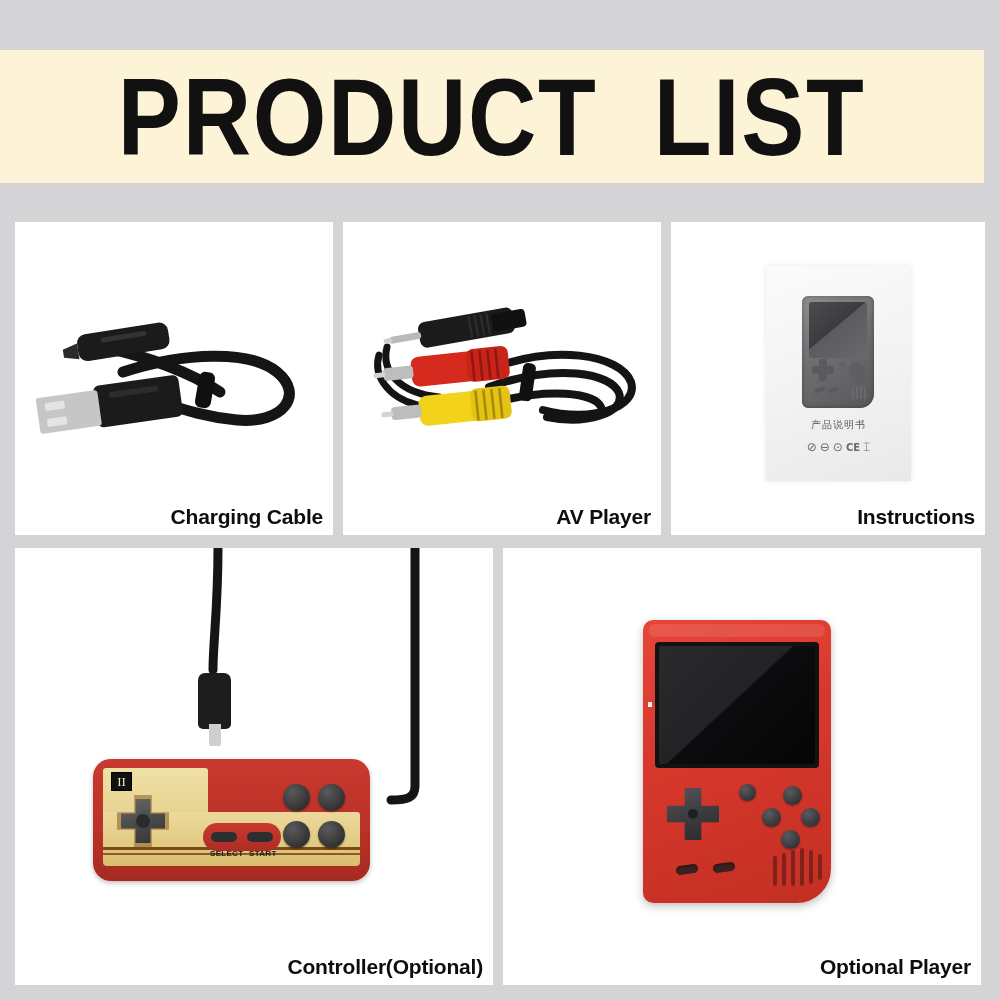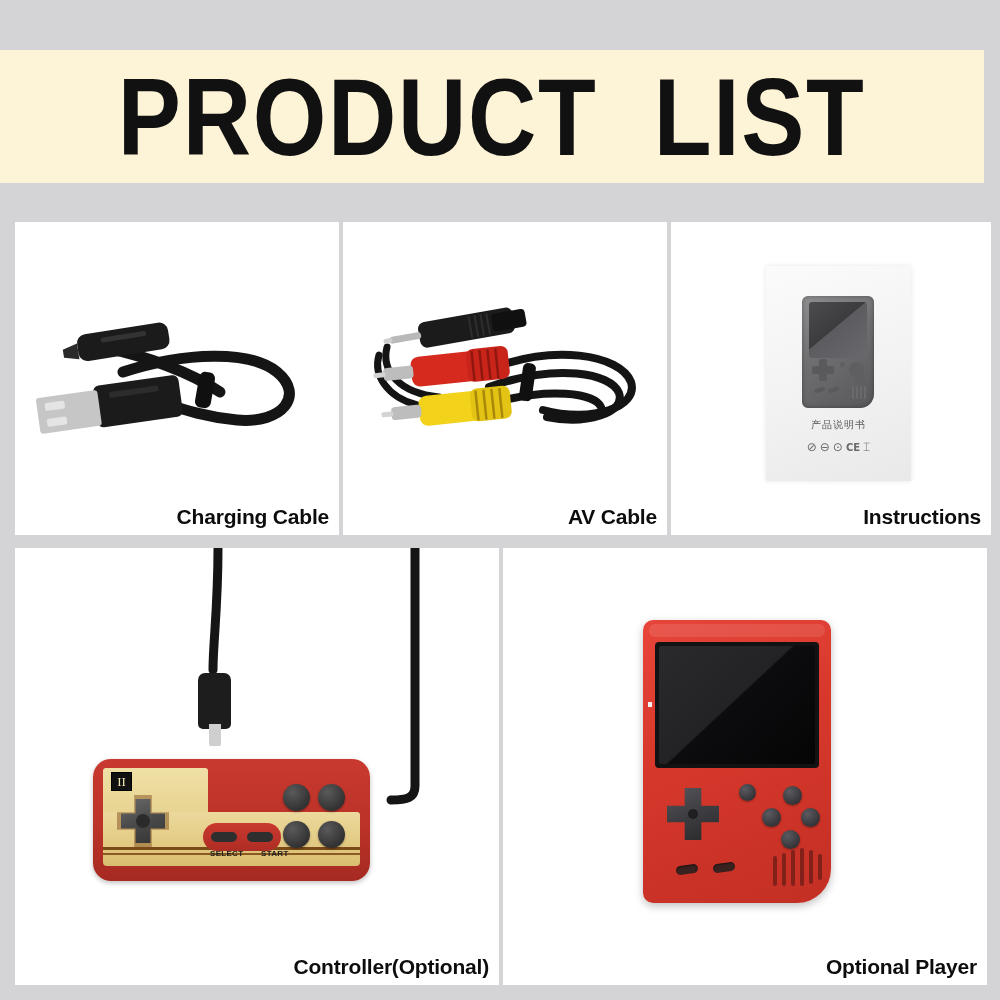--- a/index.html
+++ b/index.html
@@ -39,21 +39,20 @@
     color: #111111;
     transform: scaleX(0.86);
     white-space: pre;
   }
 
   
   .card {
     position: absolute;
     background: #ffffff;
     overflow: hidden;
-    padding-left: 6px;
   }
   .card-label {
     position: absolute;
     right: 10px;
     bottom: 6px;
     font-family: "Liberation Sans", sans-serif;
     font-weight: 700;
     font-size: 21px;
     color: #0d0d0d;
     white-space: nowrap;
@@ -351,21 +350,21 @@
         <g stroke="#a8890a" stroke-width="2.5">
           <line x1="134" y1="146" x2="134" y2="176"></line>
           <line x1="142" y1="146" x2="142" y2="176"></line>
           <line x1="150" y1="146" x2="150" y2="176"></line>
           <line x1="158" y1="146" x2="158" y2="176"></line>
         </g>
         <rect x="48" y="154" width="30" height="13" rx="4" fill="#bdbdbd"></rect>
         <rect x="38" y="158" width="12" height="5" rx="2" fill="#d4d4d4"></rect>
       </g>
     </svg>
-    <div class="card-label">AV Cable</div>
+    <div class="card-label">AV Player</div>
   </div>
 
   <div class="card" id="card-instructions">
     <div id="instr-booklet">
       <div id="instr-console">
         <div id="instr-screen"></div>
         <div class="instr-dpad-h" style="left:10px; top:70px; width:22px; height:8px;"></div>
         <div class="instr-dpad-h" style="left:17px; top:63px; width:8px; height:22px;"></div>
         <div class="instr-btn" style="left:38px; top:66px; width:5px; height:5px;"></div>
         <div class="instr-btn" style="left:47px; top:66px; width:15px; height:15px;"></div>
@@ -405,21 +404,21 @@
       <div id="ctrl-stripe2"></div>
       <div id="ctrl-badge">II</div>
 
       <div id="ctrl-dpad-wrap">
         <div id="ctrl-dpad-outer"></div>
         <div id="ctrl-dpad"></div>
         <div id="ctrl-dpad-center"></div>
       </div>
 
       <div class="ctrl-label" style="left:117px; top:53px;">SELECT</div>
-      <div class="ctrl-label" style="left:168px; top:53px;text-align:right;">START</div>
+      <div class="ctrl-label" style="left:156px; top:53px;text-align:right;">START</div>
 
       <div id="ctrl-selstart">
         <div class="ctrl-oval" style="left:8px;"></div>
         <div class="ctrl-oval" style="left:44px;"></div>
       </div>
 
       <div class="ctrl-round" style="left:190px; top:25px;"></div>
       <div class="ctrl-round" style="left:225px; top:25px;"></div>
       <div class="ctrl-round" style="left:190px; top:62px;"></div>
       <div class="ctrl-round" style="left:225px; top:62px;"></div>

